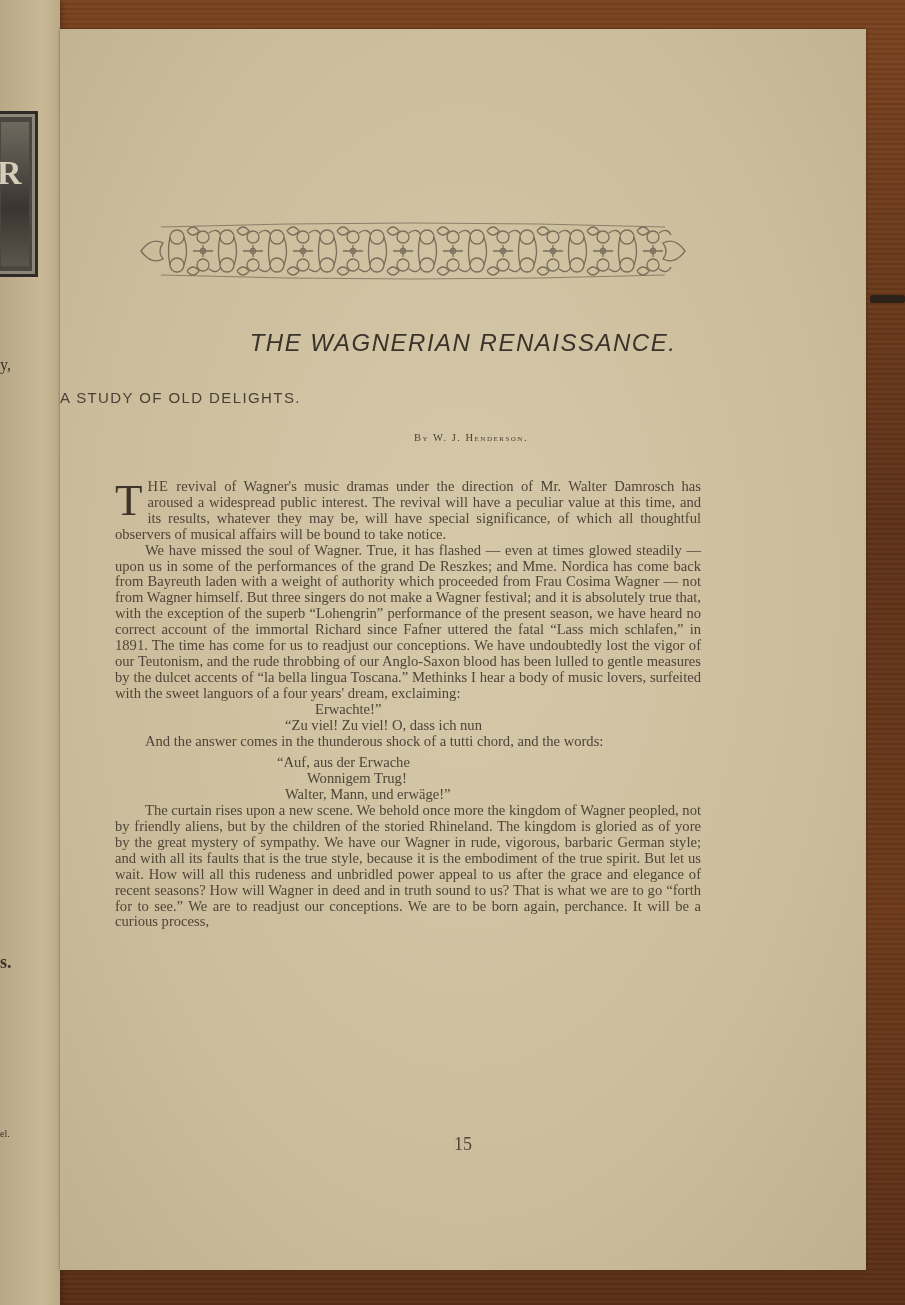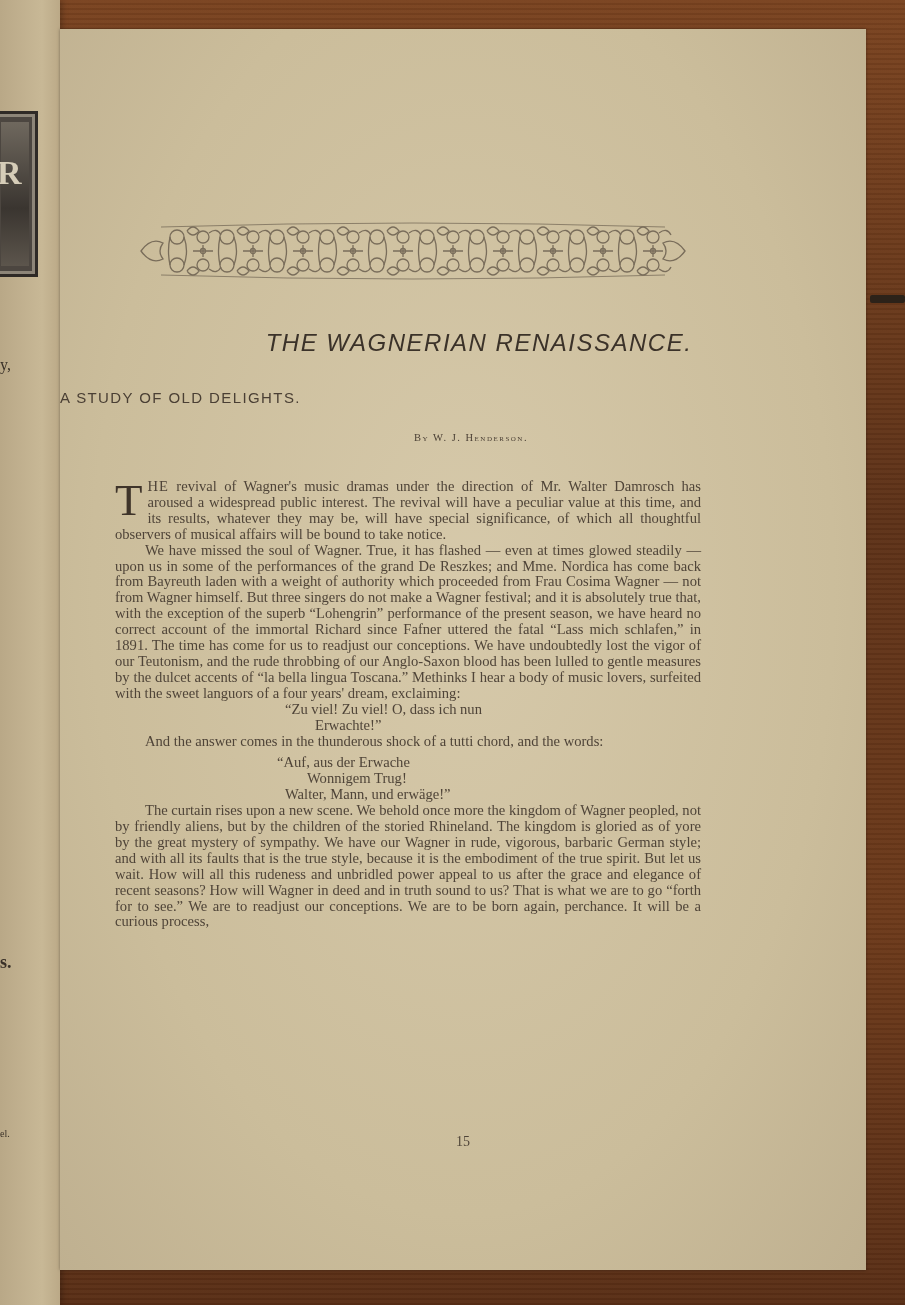--- a/index.html
+++ b/index.html
@@ -37,21 +37,21 @@
     .page {
       position: absolute; left: 60px; top: 29px; width: 806px; height: 1241px;
       background: #cfc1a0;
       background-image: radial-gradient(ellipse at 50% 45%, #d6c9aa 0%, #cbbd9b 65%, #bfb090 100%);
       box-shadow: 0 0 3px rgba(0,0,0,0.35);
     }
     .ornament {
       position: absolute; left: 77px; top: 190px; width: 552px; height: 64px;
     }
     .title {
-      position: absolute; left: 16px; width: 806px; top: 300px; text-align: center;
+      position: absolute; left: 0; width: 806px; top: 300px; text-align: center;
       font-style: italic; font-size: 24px; letter-spacing: 1.5px; color: #3b3229;
       font-family: "Liberation Sans", "DejaVu Sans", sans-serif; font-weight: normal;
     }
     .subtitle {
       position: absolute; left: 0; width: 806px; top: 360px; text-align: left;
       font-size: 15px; letter-spacing: 1.4px; color: #4a3f34;
       font-family: "Liberation Sans", "DejaVu Sans", sans-serif;
     }
     .byline {
       position: absolute; left: 8px; width: 806px; top: 403px; text-align: center;
@@ -67,21 +67,21 @@
     .body-text p.first { text-indent: 0; }
     .dropcap {
       float: left; font-size: 45px; line-height: 36px; margin: 3px 5px 0 0;
       color: #3f342a; font-family: "Liberation Serif", serif;
     }
     .first-caps { letter-spacing: 1px; }
     .verse { margin: 0; text-align: left; }
     .verse .line { display: block; }
     .page-number {
       position: absolute; left: 0; width: 806px; top: 1105px; text-align: center;
-      font-size: 14px; color: #4f4438;
+      font-size: 18px; color: #4f4438;
     }
   </style>
 </head>
 <body>
 
 <div class="table-stripe"></div>
 
 <div class="left-page">
   <div class="left-plate">
     <div class="inner"></div>
@@ -128,22 +128,22 @@
   <div class="title">THE WAGNERIAN RENAISSANCE.</div>
   <div class="subtitle">A STUDY OF OLD DELIGHTS.</div>
   <div class="byline">By W. J. Henderson.</div>
 
   <div class="body-text">
     <p class="first">
       <span class="dropcap">T</span><span class="first-caps">HE</span><span> revival of Wagner's music dramas under the direction of Mr. Walter Damrosch has aroused a widespread public interest.  The revival will have a peculiar value at this time, and its results, whatever they may be, will have special significance, of which all thoughtful observers of musical affairs will be bound to take notice.</span>
     </p>
     <p>We have missed the soul of Wagner.  True, it has flashed — even at times glowed steadily — upon us in some of the performances of the grand De Reszkes; and Mme. Nordica has come back from Bayreuth laden with a weight of authority which proceeded from Frau Cosima Wagner — not from Wagner himself.  But three singers do not make a Wagner festival; and it is absolutely true that, with the exception of the superb “Lohengrin” performance of the present season, we have heard no correct account of the immortal Richard since Fafner uttered the fatal “Lass mich schlafen,” in 1891.  The time has come for us to readjust our conceptions.  We have undoubtedly lost the vigor of our Teutonism, and the rude throbbing of our Anglo-Saxon blood has been lulled to gentle measures by the dulcet accents of “la bella lingua Toscana.”  Methinks I hear a body of music lovers, surfeited with the sweet languors of a four years' dream, exclaiming:</p>
     <div class="verse" style="padding-left:170px;">
+      <span class="line" style="padding-left:30px;">Erwachte!”</span>
       <span class="line">“Zu viel!  Zu viel!  O, dass ich nun</span>
-      <span class="line" style="padding-left:30px;">Erwachte!”</span>
     </div>
     <p>And the answer comes in the thunderous shock of a tutti chord, and the words:</p>
     <div class="verse" style="padding-left:162px;margin-top:6px;">
       <span class="line">“Auf, aus der Erwache</span>
       <span class="line" style="padding-left:30px;">Wonnigem Trug!</span>
       <span class="line" style="padding-left:8px;">Walter, Mann, und erwäge!”</span>
     </div>
     <p>The curtain rises upon a new scene.  We behold once more the kingdom of Wagner peopled, not by friendly aliens, but by the children of the storied Rhineland.  The kingdom is gloried as of yore by the great mystery of sympathy.  We have our Wagner in rude, vigorous, barbaric German style; and with all its faults that is the true style, because it is the embodiment of the true spirit.  But let us wait.  How will all this rudeness and unbridled power appeal to us after the grace and elegance of recent seasons?  How will Wagner in deed and in truth sound to us?  That is what we are to go “forth for to see.”  We are to readjust our conceptions.  We are to be born again, perchance.  It will be a curious process,</p>
   </div>
 

